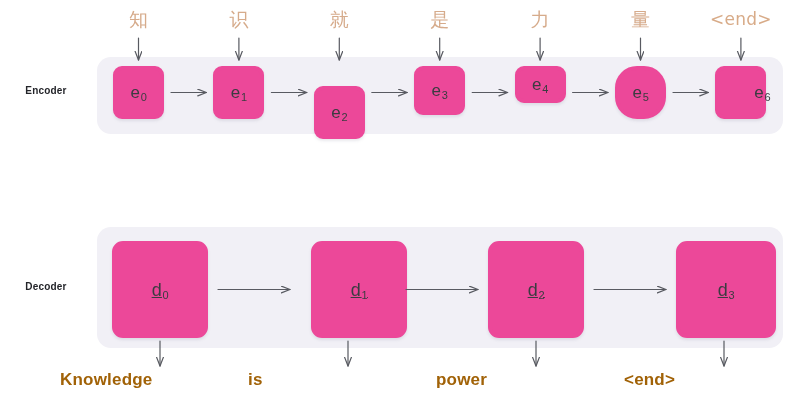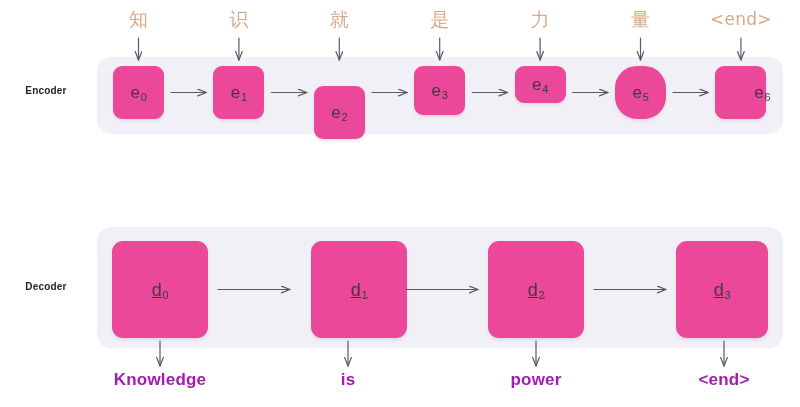--- a/index.html
+++ b/index.html
@@ -105,22 +105,21 @@
     color: #d8ab88;
     letter-spacing: 0.3px;
   }
 
   
   .output {
     position: absolute;
     top: 370px;
     width: 200px;
     margin-left: -100px;
-    text-align: center;
-    color: #a21caf;
+    color: #a16207;
     font-size: 17px;
     font-weight: bold;
     line-height: 20px;
     letter-spacing: 0.2px;
   }
 
   
   #arrow-layer {
     position: absolute;
     left: 0;
@@ -172,21 +171,21 @@
     <div class="token latin" style="left: 740.9px;">&lt;end&gt;</div>
     <div class="cell dec-cell" style="left: 112px; top: 241px; width: 96px; height: 97px;">
       <span class="sym"><span>d</span><sub>0</sub></span>
     </div>
     <div class="cell dec-cell" style="left: 292px; top: 241px; width: 96px; height: 97px; margin-left: 19px;">
       <span class="sym"><span>d</span><sub>1</sub></span>
     </div>
     <div class="cell dec-cell" style="left: 488px; top: 241px; width: 96px; height: 97px;">
       <span class="sym"><span>d</span><sub>2</sub></span>
     </div>
-    <div class="cell dec-cell" style="left: 676px; top: 241px; width: 92px; height: 97px;">
+    <div class="cell dec-cell" style="left: 676px; top: 241px; width: 100px; height: 97px;">
       <span class="sym"><span>d</span><sub>3</sub></span>
     </div>
     <div class="output" style="left: 160px;">Knowledge</div>
     <div class="output" style="left: 348px;">is</div>
     <div class="output" style="left: 536px;">power</div>
     <div class="output" style="left: 724px;">&lt;end&gt;</div>
   </div>
 
 <svg id="arrow-layer" viewBox="0 0 800 407" xmlns="http://www.w3.org/2000/svg">
   <defs>

